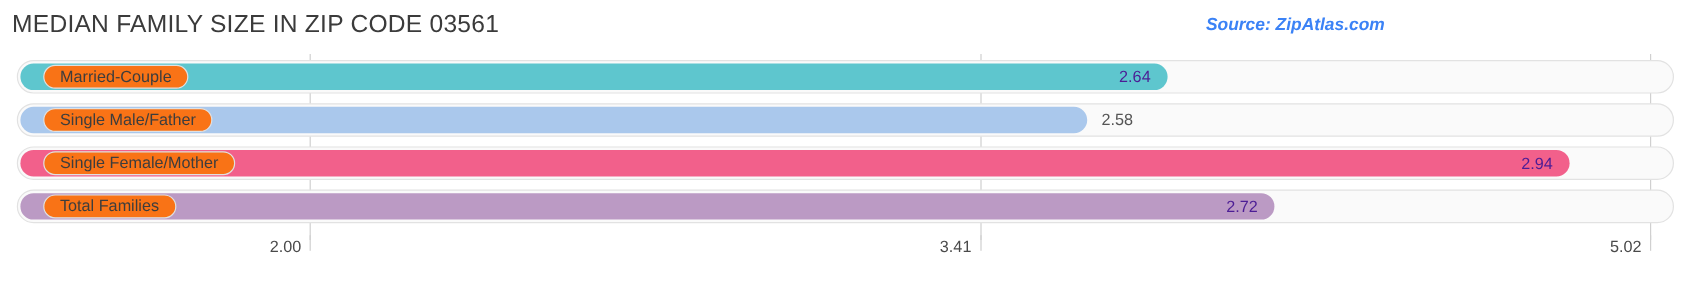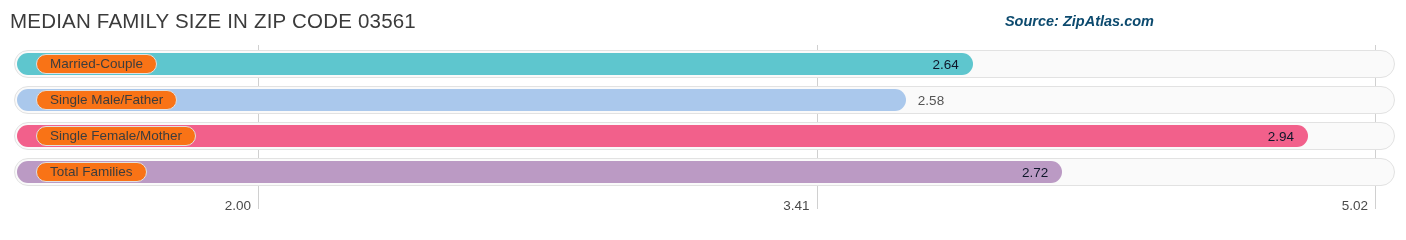--- a/index.html
+++ b/index.html
@@ -34,21 +34,21 @@
     color: #3b3b3b;
     white-space: nowrap;
   }
   .source {
     position: absolute;
     right: 12px;
     top: 13px;
     font-size: 14.5px;
     font-style: italic;
     font-weight: bold;
-    color: #0c4a6e;
+    color: #3b82f6;
     white-space: nowrap;
   }
 
   
   .plot {
     position: absolute;
     left: 0;
     top: 45px;
     width: 1406px;
     height: 155px;
@@ -97,21 +97,21 @@
     top: 3px;
     height: 22px;
     border-radius: 11px;
   }
   .bar-value-in {
     position: absolute;
     right: 14px;
     top: 50%;
     transform: translateY(-50%);
     font-size: 13.5px;
-    color: #0f172a;
+    color: #4c1d95;
     white-space: nowrap;
   }
   .bar-value-out {
     position: absolute;
     top: 50%;
     transform: translateY(-50%);
     font-size: 13.5px;
     color: #555555;
     white-space: nowrap;
   }

